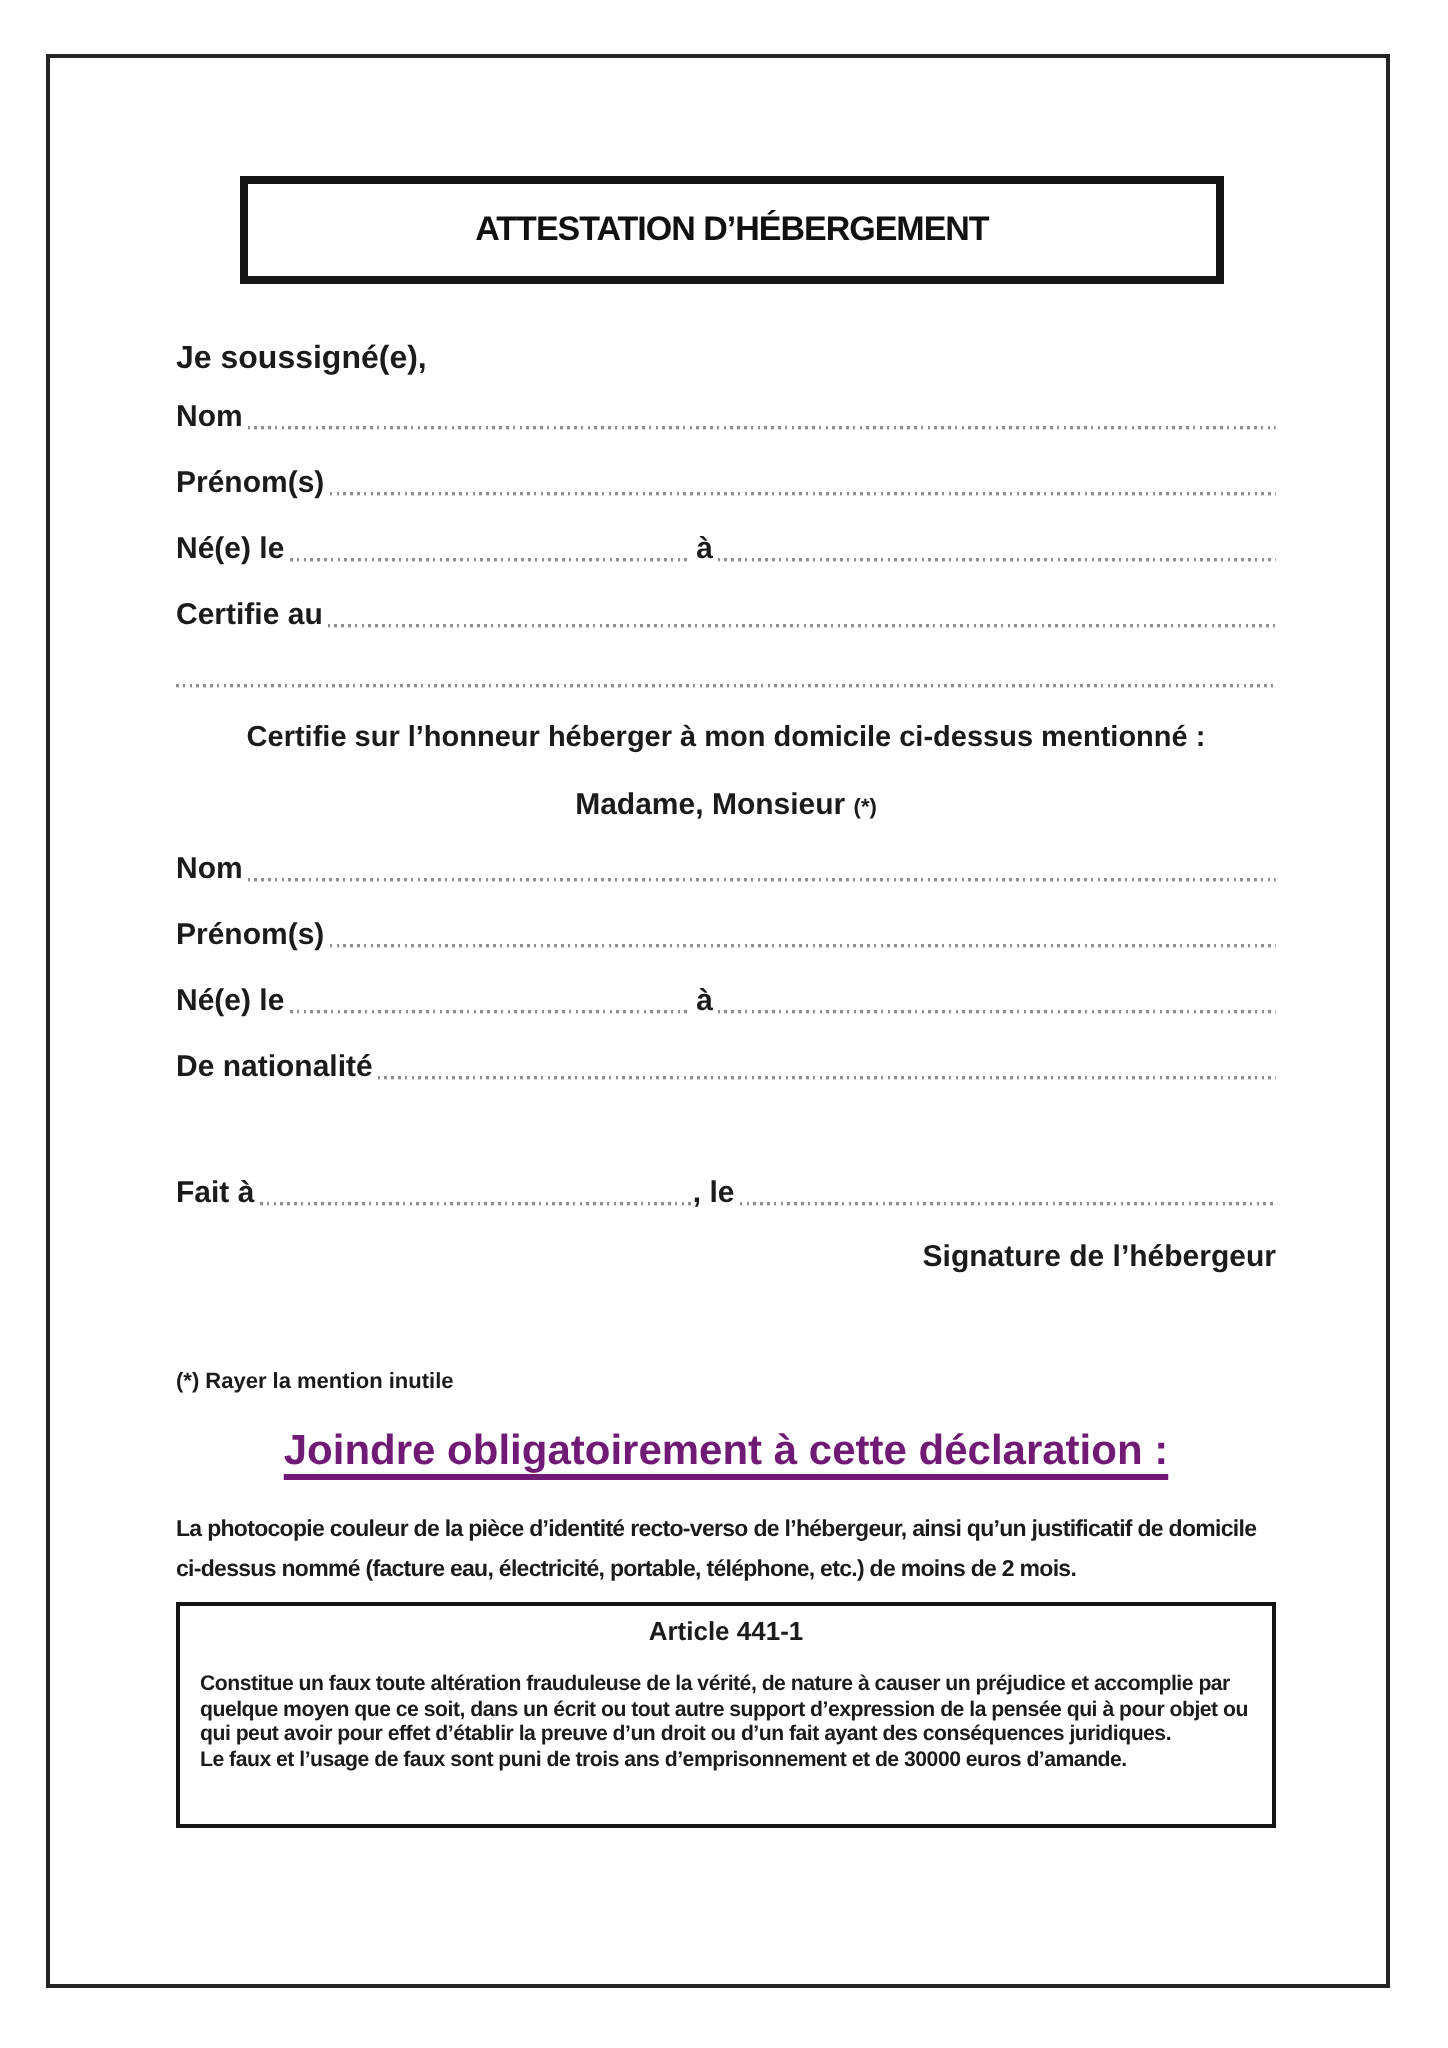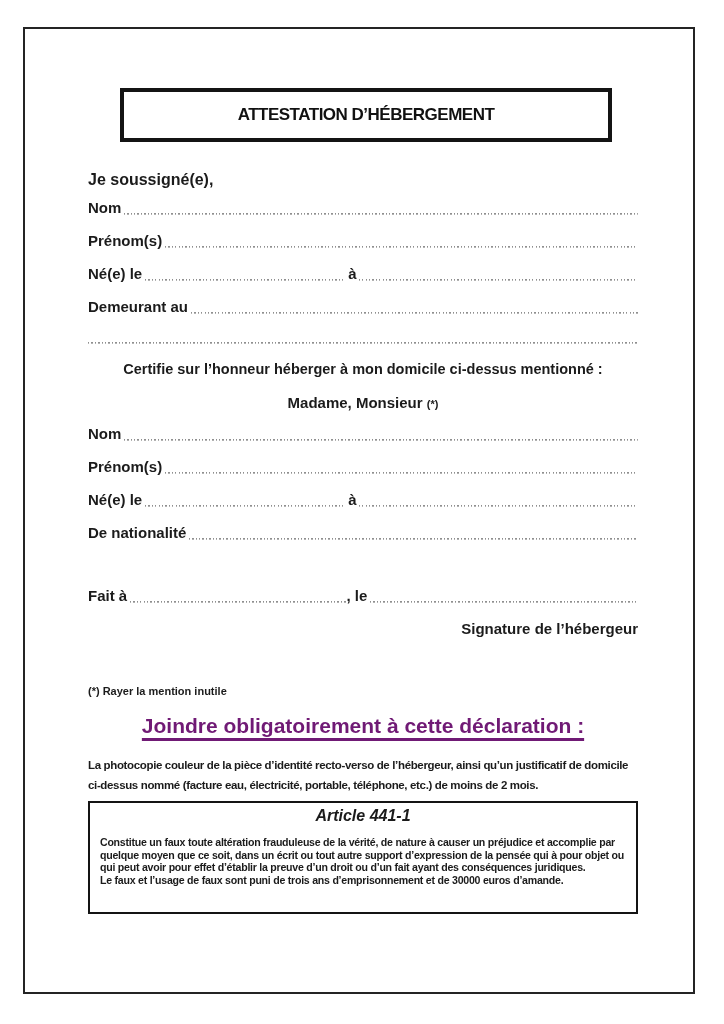--- a/index.html
+++ b/index.html
@@ -64,21 +64,21 @@
     color: #701a75;
   }
   .attach-body {
     margin-top: 16px; font-size: 11.5px; line-height: 19.5px; letter-spacing: -0.35px;
   }
 
   .article-box {
     margin-top: 6px; border: 2px solid #141414;
     padding: 5px 10px 26px 10px;
   }
-  .article-title { text-align: center; font-size: 16px; line-height: 16px; font-style: italic; }
+  .article-title { text-align: center; font-size: 13px; line-height: 16px; }
   .article-body { margin-top: 12px; font-size: 10.6px; line-height: 12.6px; letter-spacing: -0.25px; }
   .article-body .line2 { display: block; }
 </style>
 </head>
 <body>
 
 <div class="frame">
   <div class="content">
 
     <div class="title-box">
@@ -96,21 +96,21 @@
         <span class="lbl">Prénom(s)</span>
         <span class="leader"></span>
       </div>
       <div class="frow">
         <span class="lbl">Né(e) le</span>
         <span class="leader g1"></span>
         <span class="lbl mid-lbl">à</span>
         <span class="leader g14"></span>
       </div>
       <div class="frow">
-        <span class="lbl">Demeurant au</span>
+        <span class="lbl">Certifie au</span>
         <span class="leader"></span>
       </div>
       <div class="cont-leader"></div>
     </div>
 
     <div class="certify">Certifie sur l’honneur héberger à mon domicile ci-dessus mentionné :</div>
 
     <div class="civility"><span>Madame, Monsieur</span> <span class="mark">(*)</span></div>
 
     <div>

